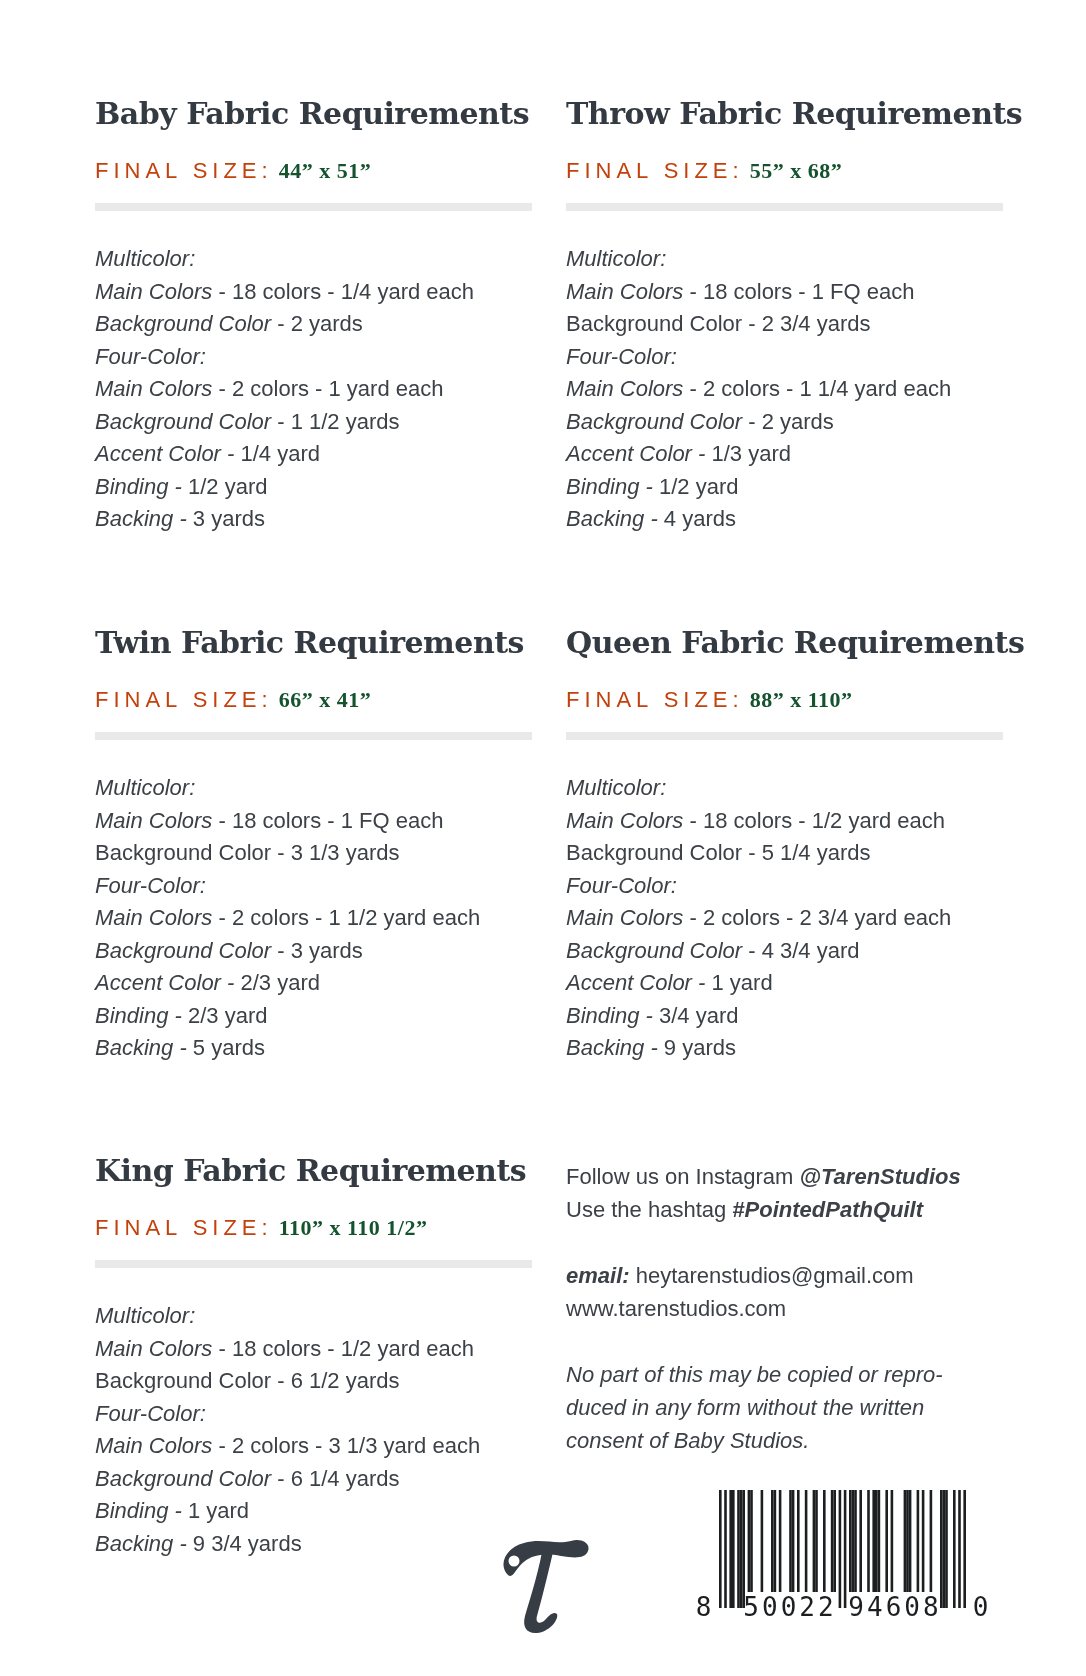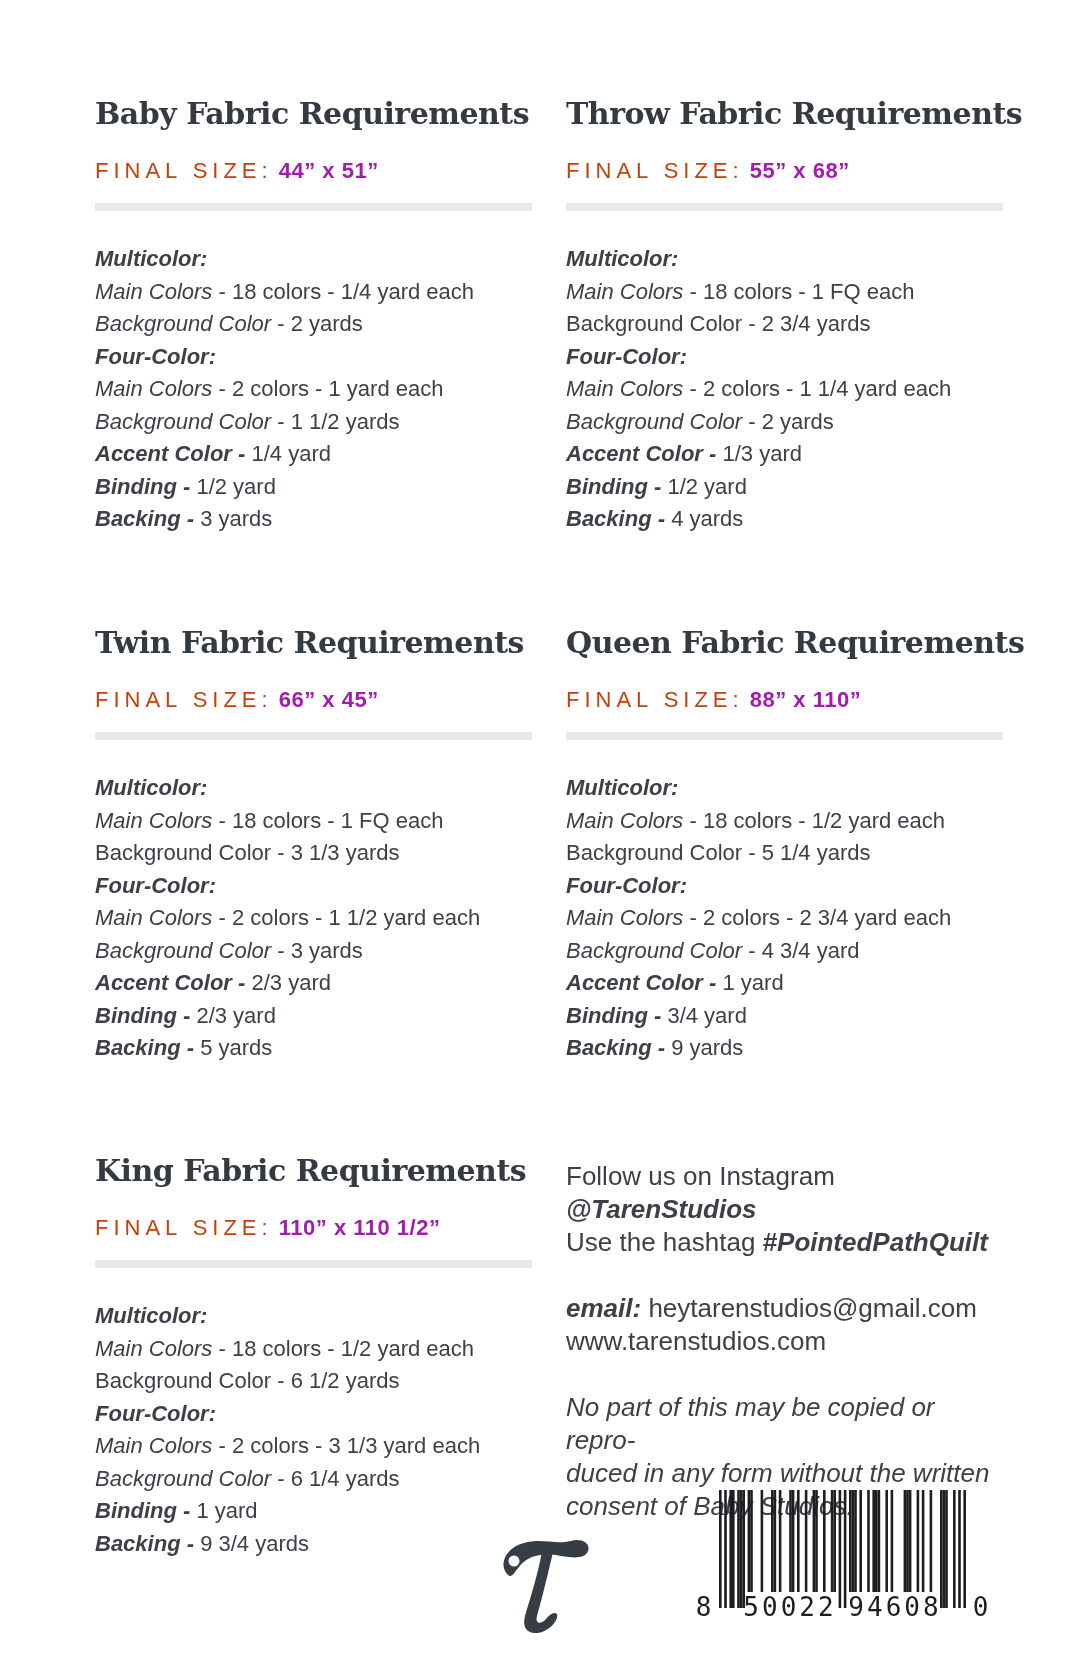--- a/index.html
+++ b/index.html
@@ -28,35 +28,35 @@
     color:#343a42;
     white-space:nowrap;
   }
   .finalsize{
     margin-top:24px;
     font-size:22px;
     line-height:28px;
     white-space:nowrap;
   }
   .fs-label{letter-spacing:5px;color:#c2410c;}
-  .fs-value{font-weight:bold;letter-spacing:0.5px;color:#a21caf;}
+  .fs-value{font-weight:bold;letter-spacing:0.5px;color:#14532d;font-family:Liberation Serif, serif;}
   .divider{
     margin-top:18px;
     width:437px;height:8px;
     background:#e9e9e9;
   }
   .lines{margin-top:32px;font-size:22px;line-height:32.5px;}
   .line{white-space:nowrap;}
-  .lbl-bi{font-weight:bold;font-style:italic;}
+  .lbl-bi{font-weight:normal;font-style:italic;}
   .lbl-it{font-style:italic;}
   .lbl-pl{font-style:normal;}
 
   .footer-block{
     position:absolute;left:566px;top:1160px;width:440px;
-    font-size:26px;line-height:33px;
+    font-size:22px;line-height:33px;
   }
   .footer-block p{margin:0;}
   .gap{margin-top:33px !important;}
   .b-it{font-weight:bold;font-style:italic;}
   .it{font-style:italic;}
 
   .logo{position:absolute;left:497px;top:1530px;width:100px;height:112px;}
   .barcode{position:absolute;left:695px;top:1486px;width:310px;height:150px;}
 </style>
 </head>
@@ -101,21 +101,21 @@
       <div class="line"><span class="lbl-bi">Accent Color -</span><span> 1/3 yard</span></div>
       <div class="line"><span class="lbl-bi">Binding -</span><span> 1/2 yard</span></div>
       <div class="line"><span class="lbl-bi">Backing -</span><span> 4 yards</span></div>
     </div>
   </div>
 
   <div class="section sec-twin">
     <h2 class="sec-title">Twin Fabric Requirements</h2>
     <div class="finalsize">
       <span class="fs-label">FINAL SIZE:</span>
-      <span class="fs-value">66” x 45”</span>
+      <span class="fs-value">66” x 41”</span>
     </div>
     <div class="divider"></div>
     <div class="lines">
       <div class="line"><span class="lbl-bi">Multicolor:</span><span></span></div>
       <div class="line"><span class="lbl-it">Main Colors</span><span> - 18 colors - 1 FQ each</span></div>
       <div class="line"><span class="lbl-pl">Background Color</span><span> - 3 1/3 yards</span></div>
       <div class="line"><span class="lbl-bi">Four-Color:</span><span></span></div>
       <div class="line"><span class="lbl-it">Main Colors</span><span> - 2 colors - 1 1/2 yard each</span></div>
       <div class="line"><span class="lbl-it">Background Color</span><span> - 3 yards</span></div>
       <div class="line"><span class="lbl-bi">Accent Color -</span><span> 2/3 yard</span></div>

